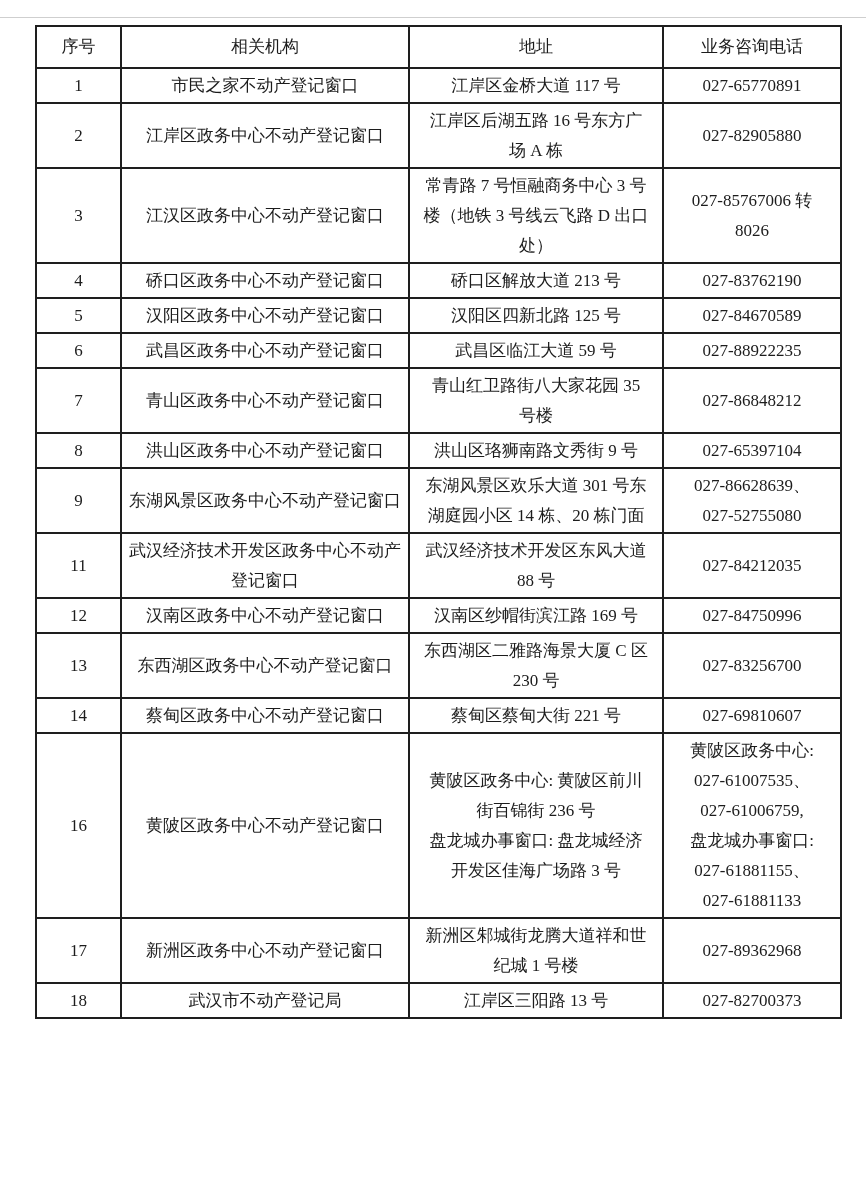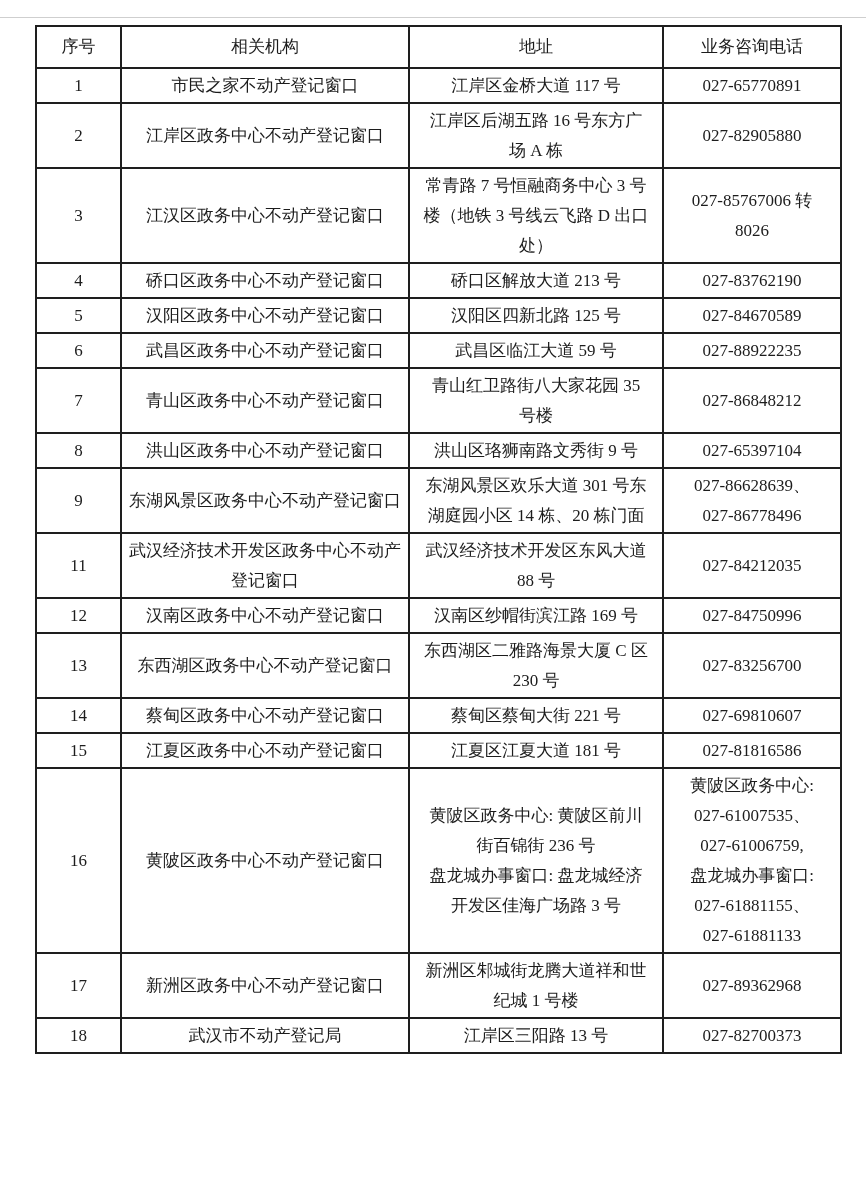--- a/index.html
+++ b/index.html
@@ -148,21 +148,21 @@
         <td>洪山区政务中心不动产登记窗口</td>
         <td>洪山区珞狮南路文秀街 9 号</td>
         <td>027-65397104</td>
       </tr>
       <tr>
         <td>9</td>
         <td>东湖风景区政务中心不动产登记窗口</td>
         <td>东湖风景区欢乐大道 301 号东
 湖庭园小区 14 栋、20 栋门面</td>
         <td>027-86628639、
-027-86778496</td>
+027-52755080</td>
       </tr>
       <tr>
         <td>11</td>
         <td>武汉经济技术开发区政务中心不动产
 登记窗口</td>
         <td>武汉经济技术开发区东风大道
 88 号</td>
         <td>027-84212035</td>
       </tr>
       <tr>
@@ -176,26 +176,20 @@
         <td>东西湖区政务中心不动产登记窗口</td>
         <td>东西湖区二雅路海景大厦 C 区
 230 号</td>
         <td>027-83256700</td>
       </tr>
       <tr>
         <td>14</td>
         <td>蔡甸区政务中心不动产登记窗口</td>
         <td>蔡甸区蔡甸大街 221 号</td>
         <td>027-69810607</td>
-      </tr>
-      <tr>
-        <td>15</td>
-        <td>江夏区政务中心不动产登记窗口</td>
-        <td>江夏区江夏大道 181 号</td>
-        <td>027-81816586</td>
       </tr>
       <tr>
         <td>16</td>
         <td>黄陂区政务中心不动产登记窗口</td>
         <td>黄陂区政务中心: 黄陂区前川
 街百锦街 236 号
 盘龙城办事窗口: 盘龙城经济
 开发区佳海广场路 3 号</td>
         <td>黄陂区政务中心:
 027-61007535、

